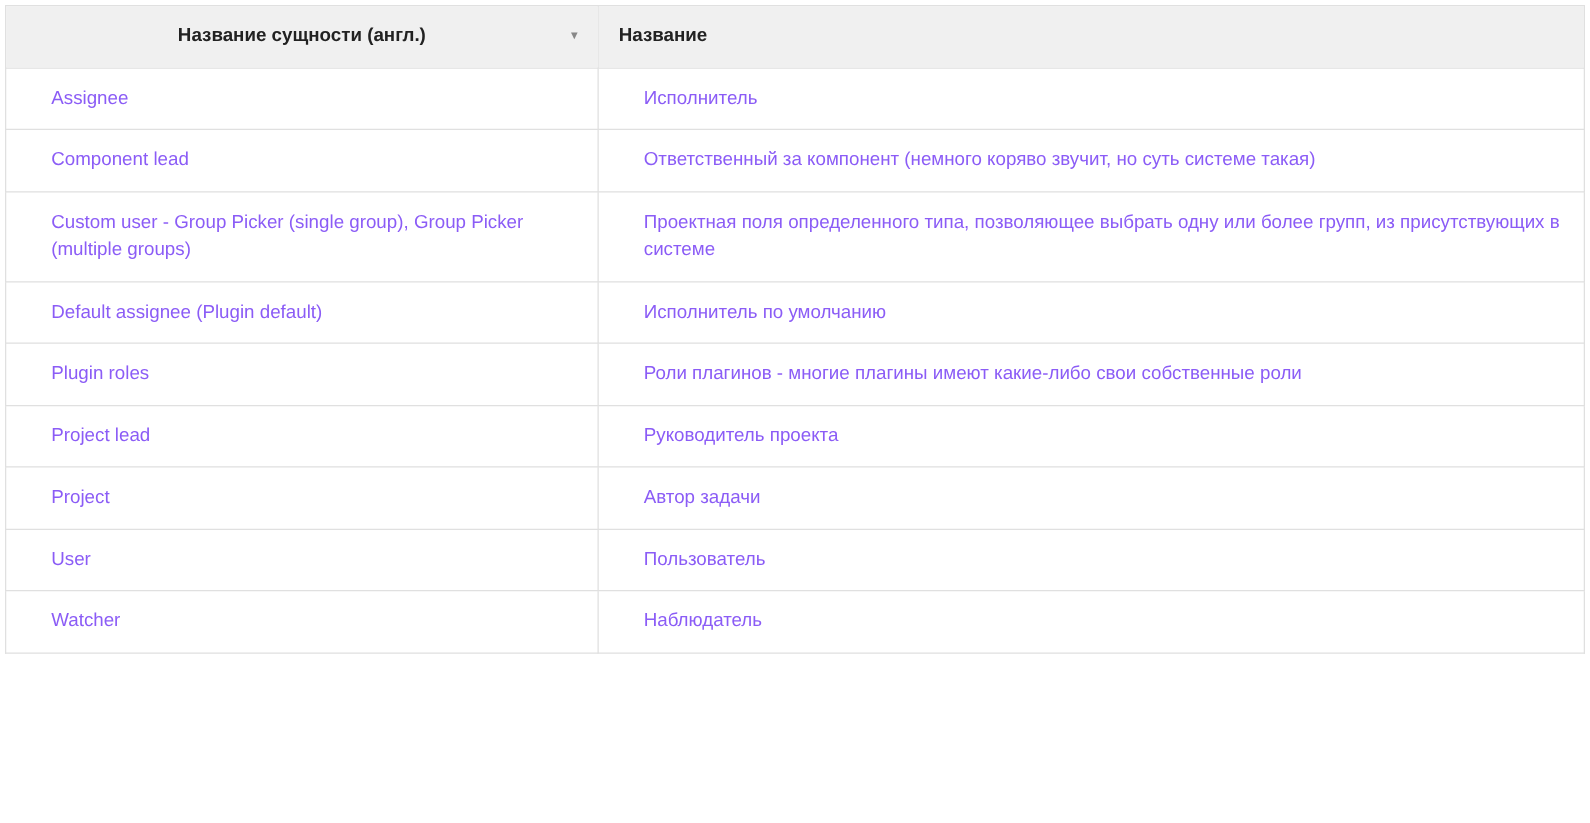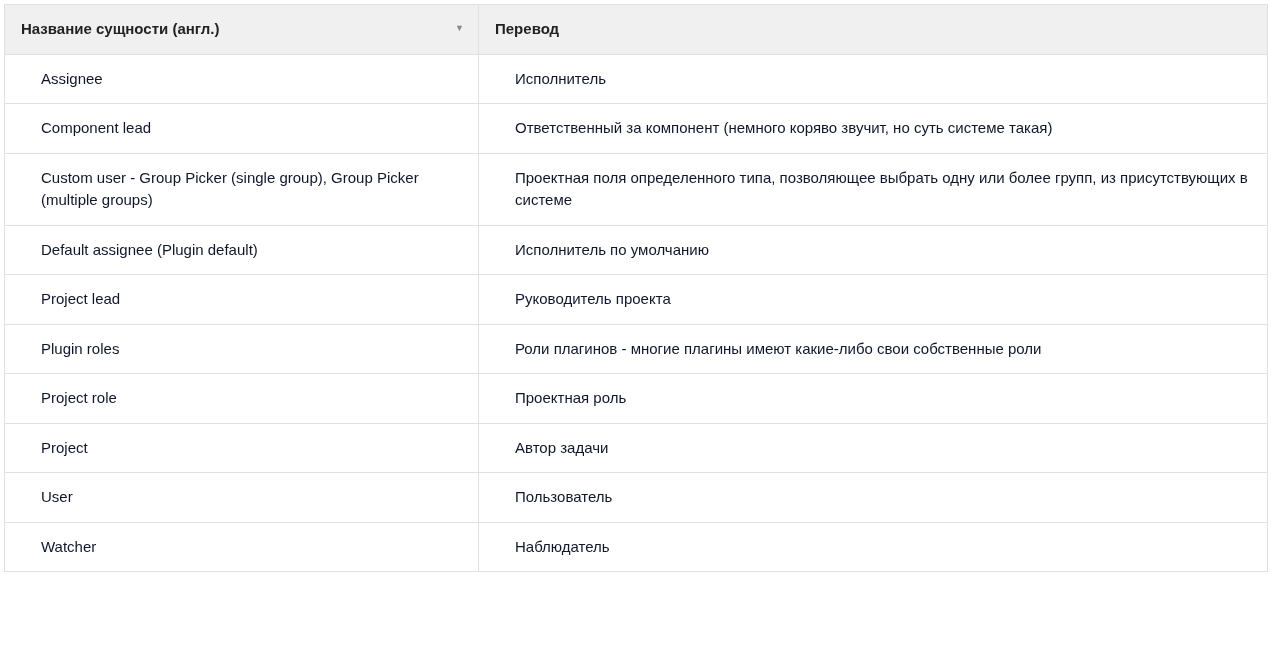--- a/index.html
+++ b/index.html
@@ -27,46 +27,47 @@
       line-height: 1.5;
     }
     th {
       background: #f0f0f0;
       font-weight: 600;
       color: #222;
       position: relative;
     }
     th.col-english {
       width: 474px;
+      text-align: center;
     }
     .sort-indicator {
       position: absolute;
       right: 14px;
       top: 50%;
       transform: translateY(-50%);
       color: #888;
       font-size: 9px;
     }
     td {
-      color: #0f172a;
+      color: #8b5cf6;
       padding-left: 36px;
     }
   </style>
 </head>
 <body>
 
 <table>
   <thead>
     <tr>
       <th class="col-english">
         <span>Название сущности (англ.)</span>
         <span class="sort-indicator">▼</span>
       </th>
       <th>
-        <span>Перевод</span>
+        <span>Название</span>
       </th>
     </tr>
   </thead>
   <tbody>
     <tr>
       <td>Assignee</td>
       <td>Исполнитель</td>
     </tr>
     <tr>
       <td>Component lead</td>
@@ -74,30 +75,26 @@
     </tr>
     <tr>
       <td>Custom user - Group Picker (single group), Group Picker (multiple groups)</td>
       <td>Проектная поля определенного типа, позволяющее выбрать одну или более групп,  из присутствующих в системе</td>
     </tr>
     <tr>
       <td>Default assignee (Plugin default)</td>
       <td>Исполнитель по умолчанию</td>
     </tr>
     <tr>
-      <td>Project lead</td>
-      <td>Руководитель проекта</td>
-    </tr>
-    <tr>
       <td>Plugin roles</td>
       <td>Роли плагинов - многие плагины имеют какие-либо свои собственные роли</td>
     </tr>
     <tr>
-      <td>Project role</td>
-      <td>Проектная роль</td>
+      <td>Project lead</td>
+      <td>Руководитель проекта</td>
     </tr>
     <tr>
       <td>Project</td>
       <td>Автор задачи</td>
     </tr>
     <tr>
       <td>User</td>
       <td>Пользователь</td>
     </tr>
     <tr>

